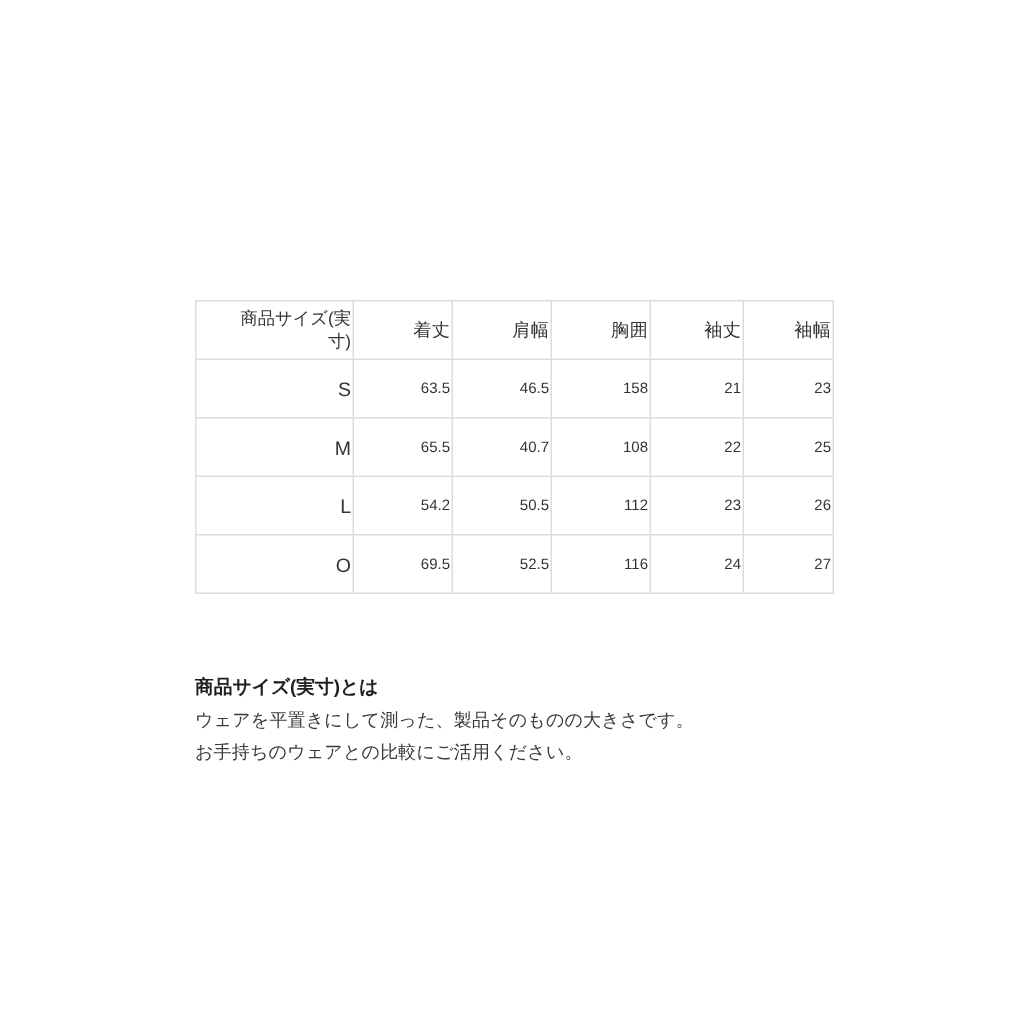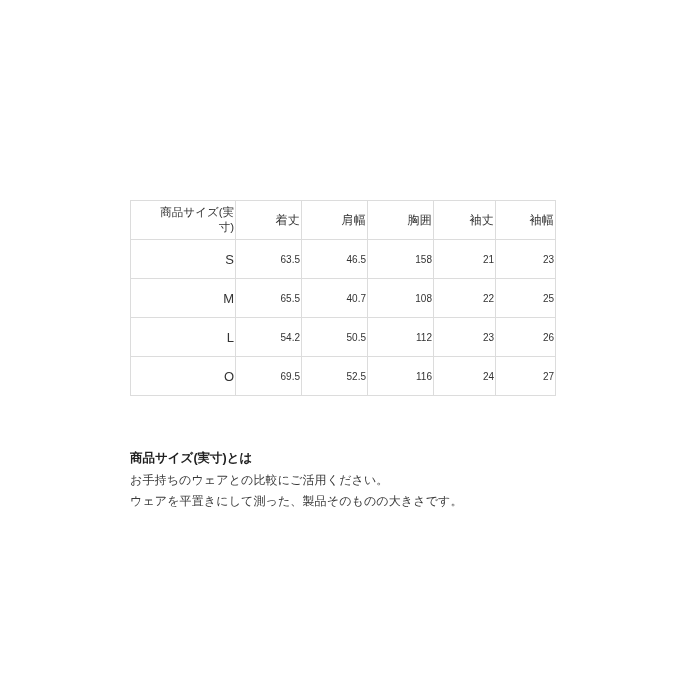--- a/index.html
+++ b/index.html
@@ -145,17 +145,17 @@
           <td>116</td>
           <td>24</td>
           <td>27</td>
         </tr>
       </tbody>
     </table>
   </div>
 
   <div class="note">
     <p class="note-title">商品サイズ(実寸)とは</p>
+    <p class="note-line">ウェアを平置きにして測った、製品そのものの大きさです。</p>
     <p class="note-line">お手持ちのウェアとの比較にご活用ください。</p>
-    <p class="note-line">ウェアを平置きにして測った、製品そのものの大きさです。</p>
   </div>
 
 </div>
 
 </body></html>

